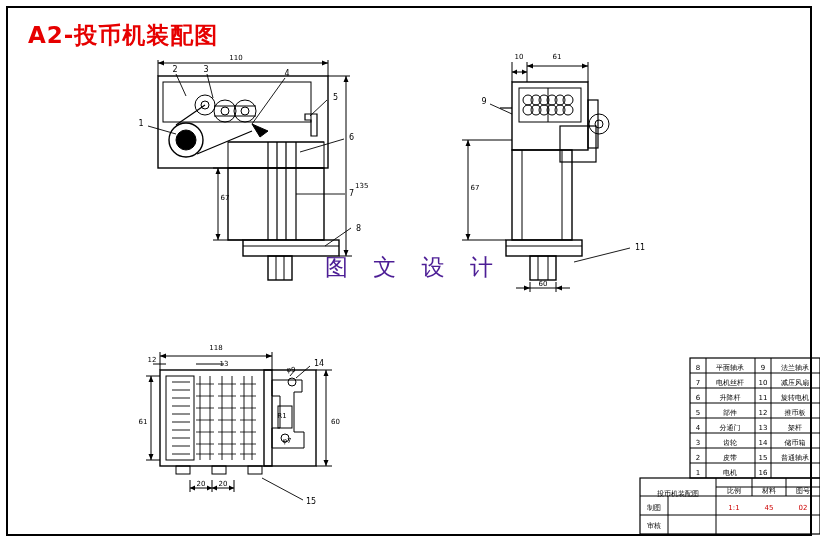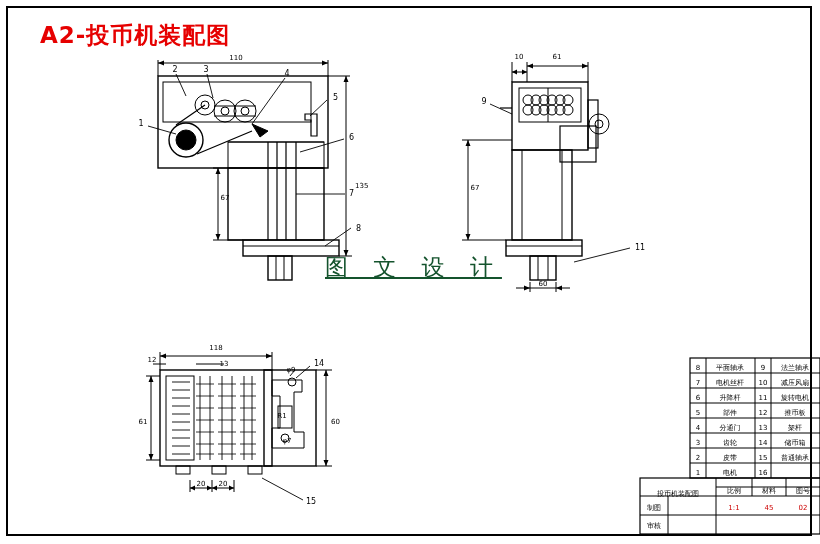--- a/index.html
+++ b/index.html
@@ -1,20 +1,20 @@
 <!DOCTYPE html>
 <html><head>
 <meta charset="utf-8">
 <style>
   html,body{margin:0;padding:0;background:#ffffff;}
   body{width:820px;height:544px;font-family:"DejaVu Sans",sans-serif;}
   #sheet{position:relative;width:820px;height:544px;background:#ffffff;overflow:hidden;}
   .border-outer{position:absolute;left:6px;top:6px;width:806px;height:530px;border:2px solid #000;box-sizing:border-box;}
-  .title-main{position:absolute;left:40px;top:20px;font-family:"DejaVu Sans",sans-serif;font-size:23px;font-weight:bold;color:#e60000;letter-spacing:1px;}
-  .wm{position:absolute;left:325px;top:252px;font-size:23px;color:#14532d;letter-spacing:9px;font-family:"DejaVu Sans",sans-serif;text-decoration:underline;}
+  .title-main{position:absolute;left:28px;top:20px;font-family:"DejaVu Sans",sans-serif;font-size:23px;font-weight:bold;color:#e60000;letter-spacing:1px;}
+  .wm{position:absolute;left:325px;top:252px;font-size:23px;color:#4c1d95;letter-spacing:9px;font-family:"DejaVu Sans",sans-serif;}
   svg{position:absolute;left:0;top:0;}
   .dim{font-size:7px;fill:#000;font-family:"DejaVu Sans",sans-serif;}
   .lead{font-size:8px;fill:#000;font-family:"DejaVu Sans",sans-serif;}
   .tbl{font-size:7px;fill:#000;font-family:"DejaVu Sans",sans-serif;}
   .tblnum{font-size:7px;fill:#000;font-family:"DejaVu Sans",sans-serif;}
   .redtxt{fill:#cc0000;}
 </style>
 </head>
 <body>
 

